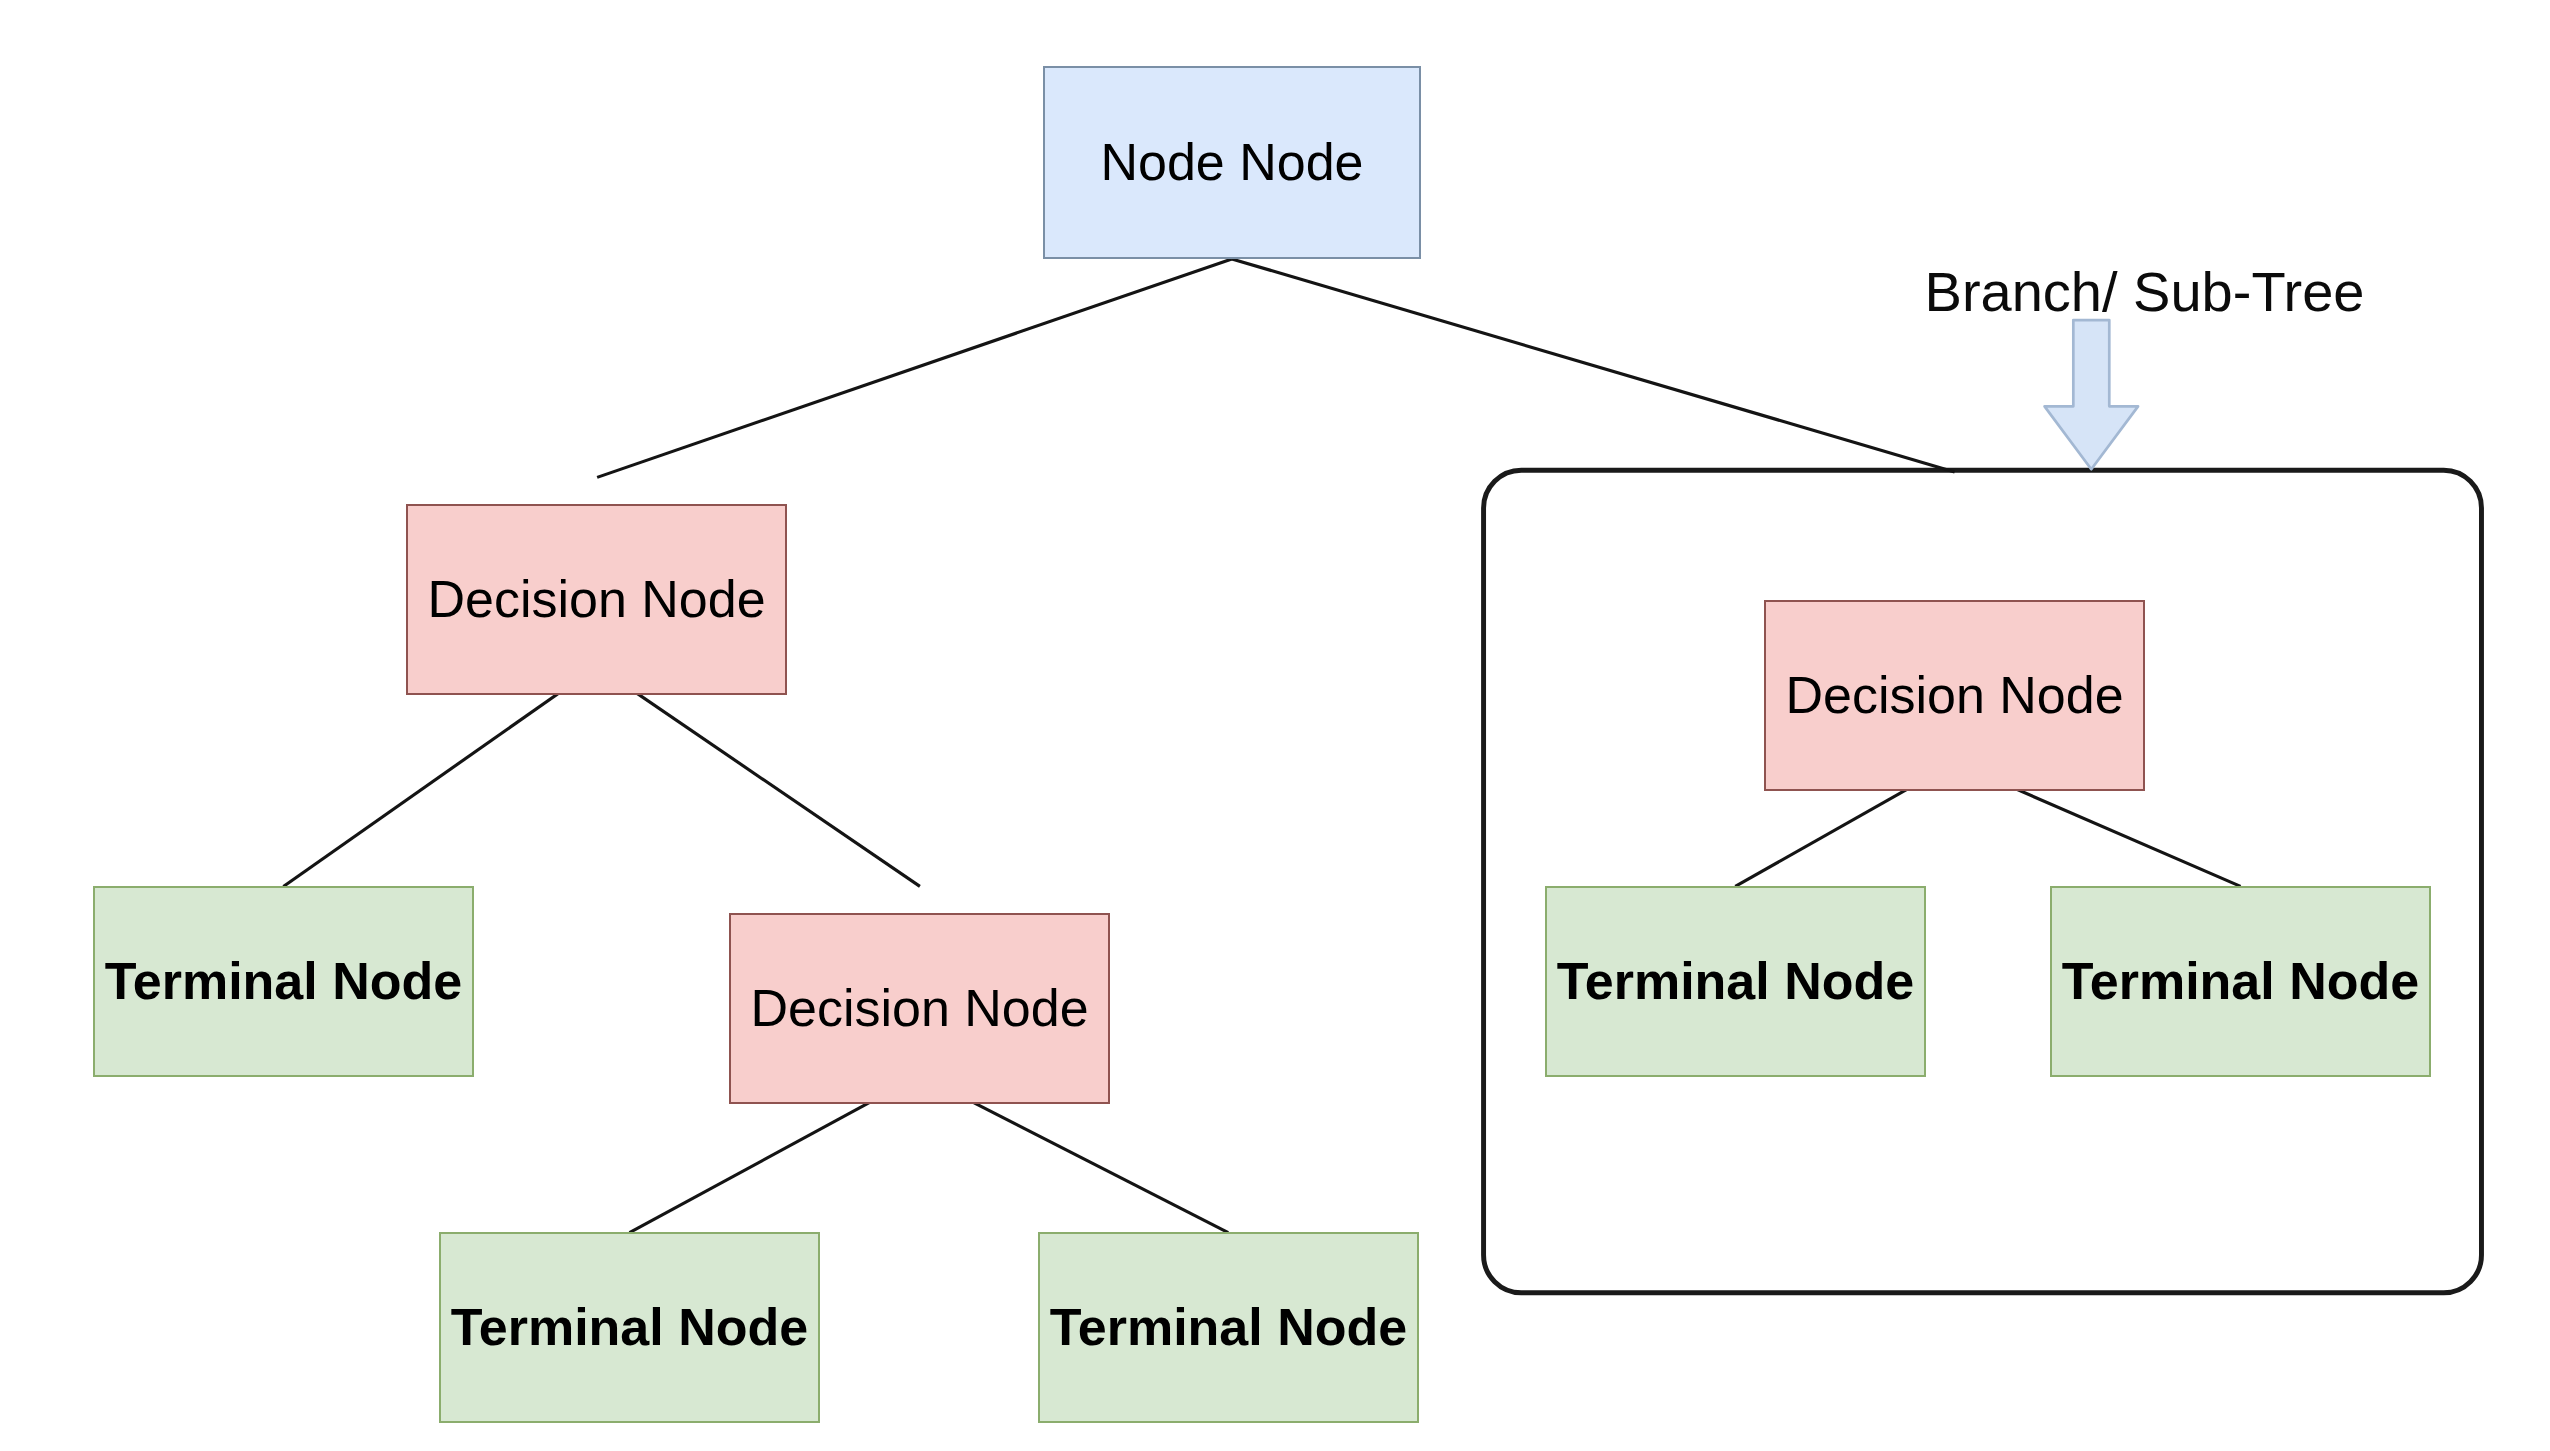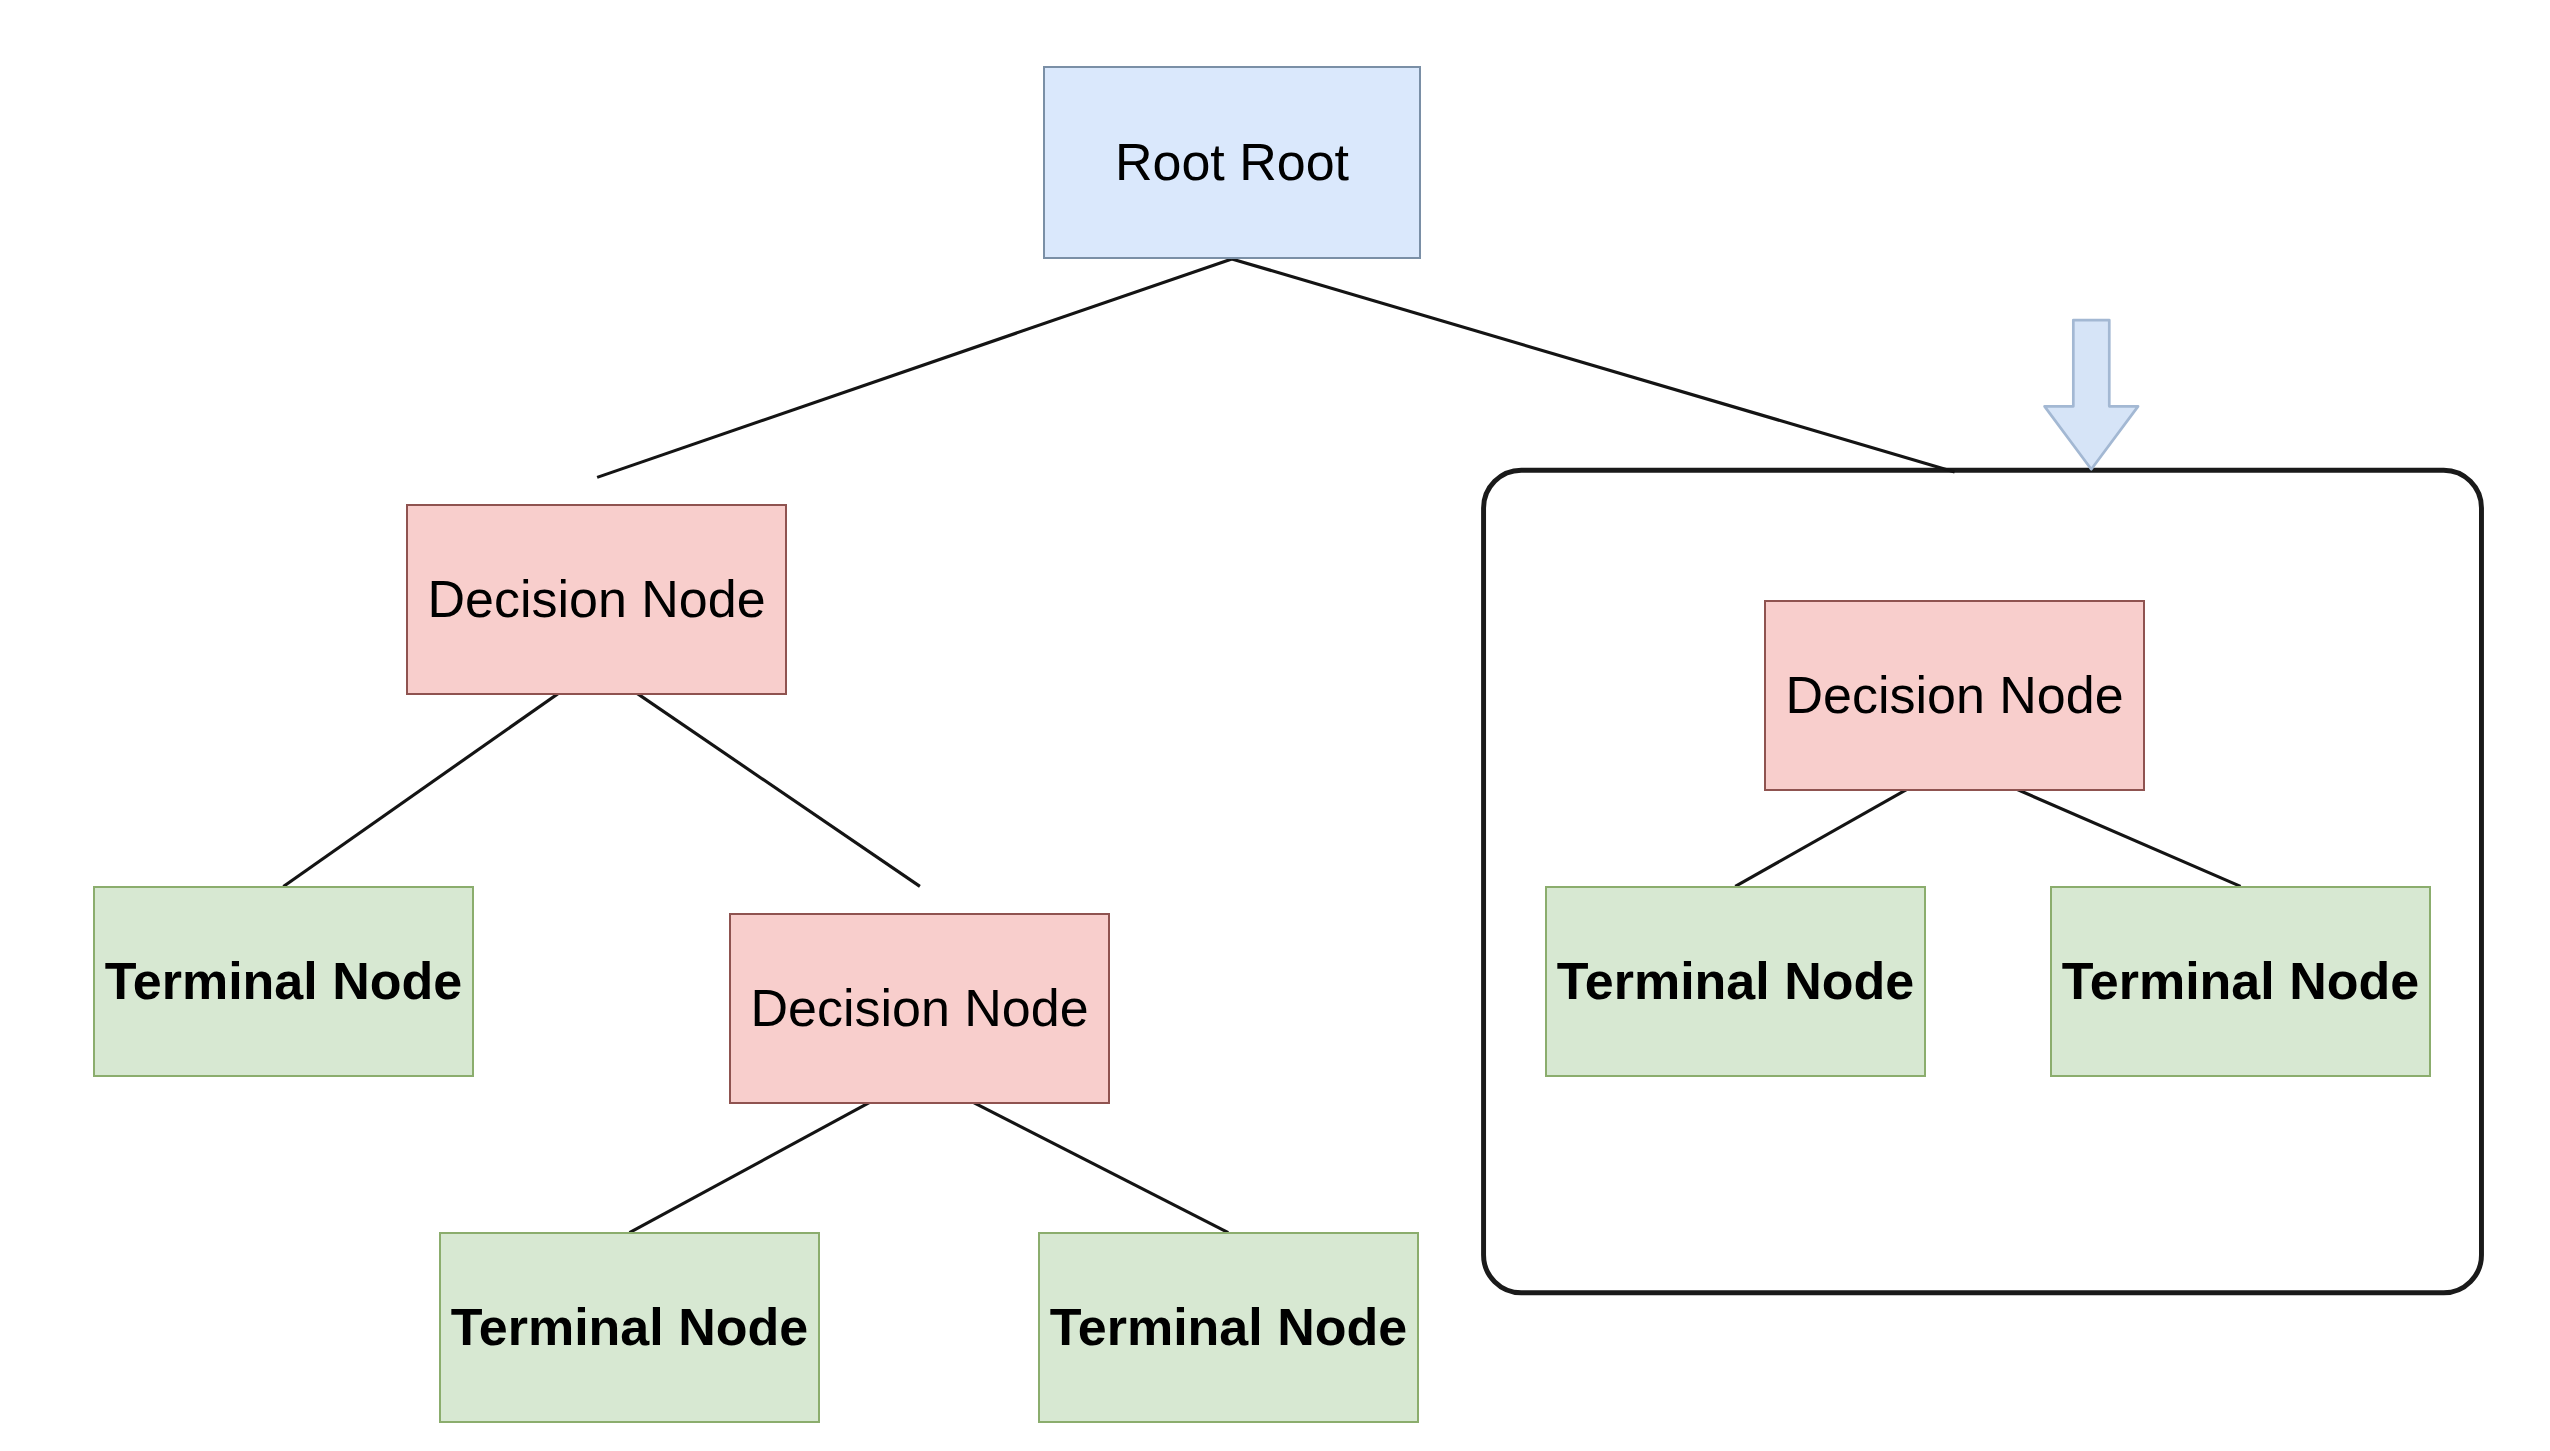--- a/index.html
+++ b/index.html
@@ -87,23 +87,24 @@
     <line class="edge" x1="664" y1="741" x2="315" y2="986"></line>
     <line class="edge" x1="664" y1="741" x2="1023" y2="986"></line>
     <line class="edge" x1="1023" y1="1196" x2="700" y2="1371"></line>
     <line class="edge" x1="1023" y1="1196" x2="1366" y2="1371"></line>
     <line class="edge" x1="2174" y1="848" x2="1930" y2="986"></line>
     <line class="edge" x1="2174" y1="848" x2="2492" y2="986"></line>
 
     <polygon class="block-arrow" points="2306,356 2346,356 2346,452 2378,452 2326,522 2274,452 2306,452"></polygon>
   </svg>
 
+  <div class="annotation">Branch/ Sub-Tree</div>
 
   <div class="node root" style="left:1043px; top:66px;  width:378px; height:193px;">
-    <span>Root Root</span>
+    <span>Node Node</span>
   </div>
 
   <div class="node decision" style="left:406px; top:477px; width:381px; height:191px;">
     <span>Decision Node</span>
   </div>
 
   <div class="node terminal" style="left:93px; top:886px; width:381px; height:191px;">
     <span>Terminal Node</span>
   </div>
 

